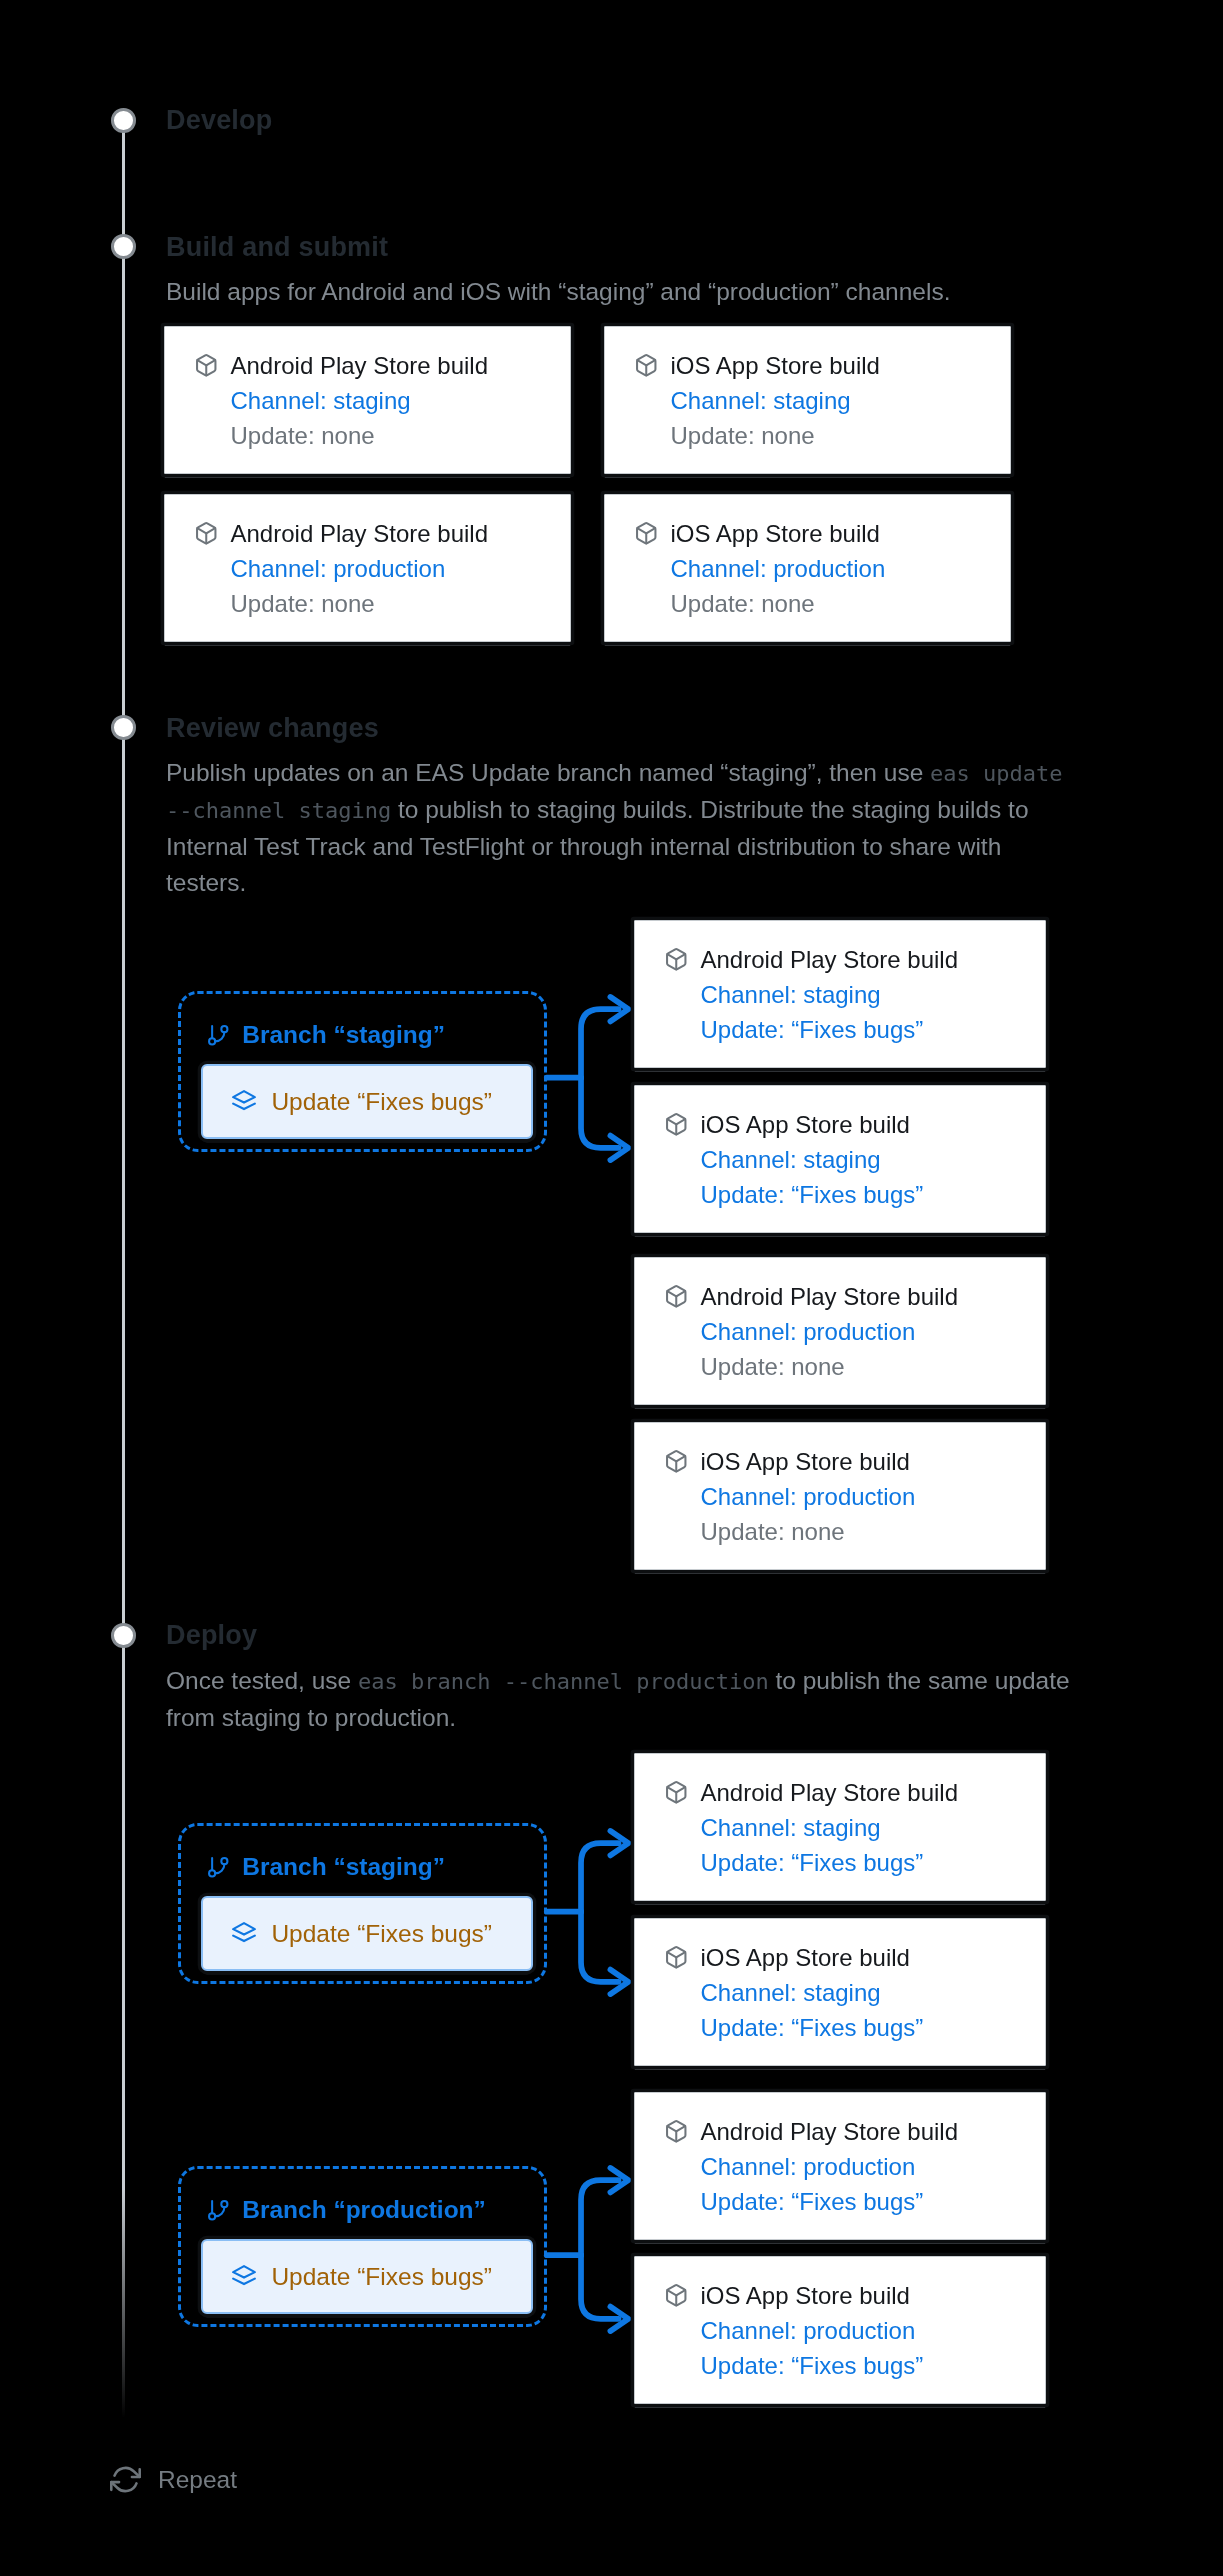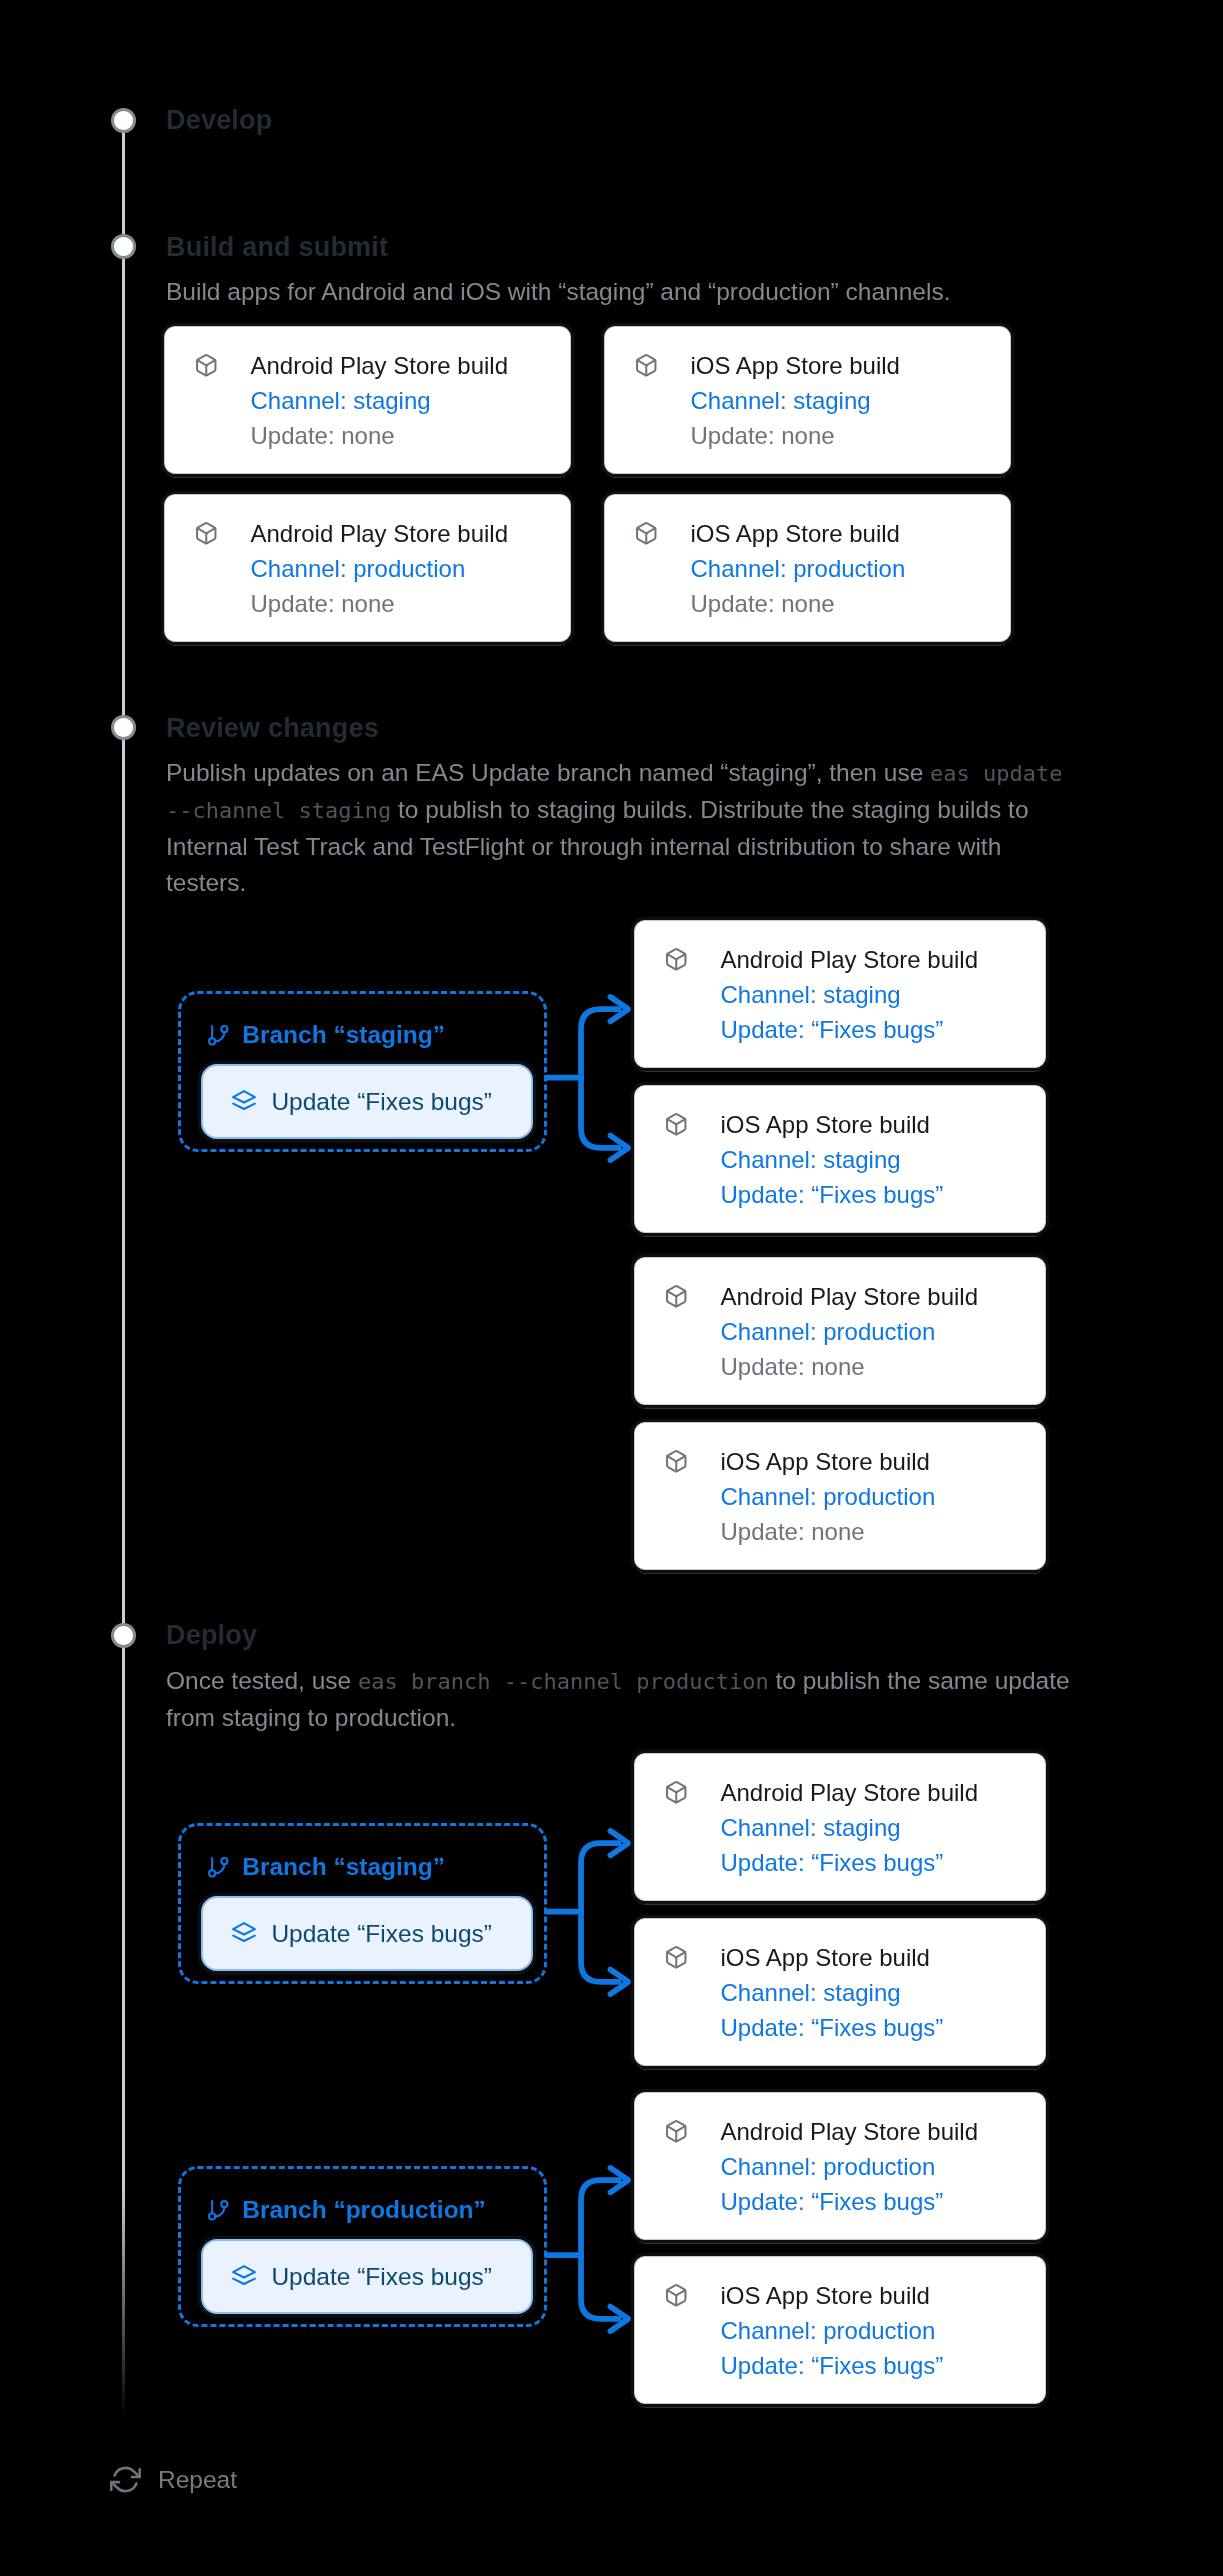--- a/index.html
+++ b/index.html
@@ -27,23 +27,23 @@
     position:absolute;left:166px;width:913px;font-size:24.5px;line-height:36px;
     color:#828990;
   }
   .step-body .code{
     font-family:"DejaVu Sans Mono","Liberation Mono",monospace;
     font-size:22px;color:#4e565e;
   }
   
   .card{
     position:absolute;box-sizing:border-box;background:#fff;
-    border:1.6px solid #c6cbcf;border-radius:11px;
+    border:1.6px solid #c6cbcf;border-radius:1px;
     box-shadow:0 0 0 3.3px #0d0f11,0 4.9px 0 -0.8px #3a3e42;
-    display:flex;align-items:flex-start;padding:21px 13px 0 29px;gap:32px;
+    display:flex;align-items:flex-start;padding:21px 13px 0 29px;gap:12px;
   }
   .card .cube{flex:0 0 24.5px;margin-top:4.9px;color:#6e757b;}
   .card-lines{font-size:24px;line-height:35px;}
   .card-title{color:#16191d;font-weight:500;}
   .card-channel{color:#0e77e2;}
   .card-update.is-none{color:#6d747b;}
   .card-update.is-fixes{color:#0e77e2;}
   .build-grid{
     position:absolute;left:164px;top:326px;display:grid;
     grid-template-columns:407px 407px;column-gap:33px;row-gap:20.4px;
@@ -55,24 +55,24 @@
     position:absolute;left:178px;width:369px;height:161px;box-sizing:border-box;
     border:3.3px dashed #0e77e2;border-radius:19.6px;
   }
   .branch-label{
     position:absolute;left:24.5px;top:27px;display:flex;align-items:center;gap:12.2px;
     font-size:24.5px;font-weight:700;color:#0e77e2;
   }
   .branch-label svg{color:#0e77e2;}
   .update-btn{
     position:absolute;left:20.4px;top:70px;width:332px;height:75px;box-sizing:border-box;
-    background:#e9f2fd;border:2.4px solid #8abef4;border-radius:16px;
+    background:#e9f2fd;border:2.4px solid #8abef4;border-radius:6px;
     box-shadow:0 0 0 3.3px #0d0f11,0 4.1px 0 -0.8px #3a3e42;
     display:flex;align-items:center;padding-left:28px;gap:14px;
-    font-size:24.5px;font-weight:500;color:#0c4a6e;
+    font-size:24.5px;font-weight:500;color:#a16207;
   }
   .update-btn svg{color:#0e77e2;flex:0 0 26px;}
   
   .arrows{position:absolute;color:#0e77e2;}
   
   .repeat-row{
     position:absolute;left:110px;top:2464px;display:flex;align-items:center;gap:17px;
     font-size:24.5px;color:#757c82;
   }
   .repeat-row svg{color:#6d747a;}

